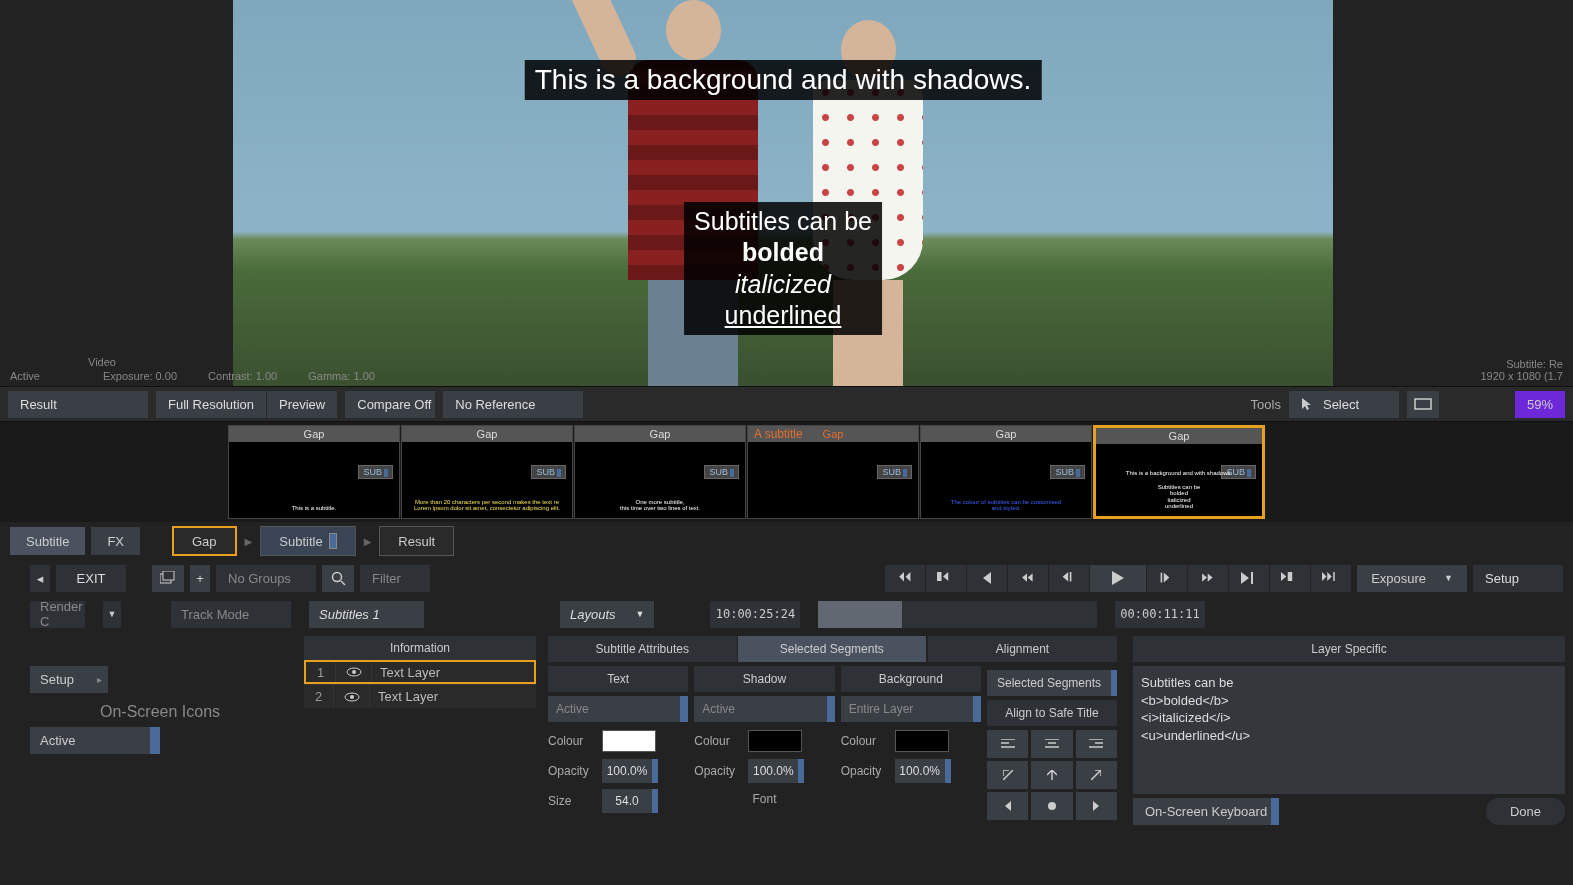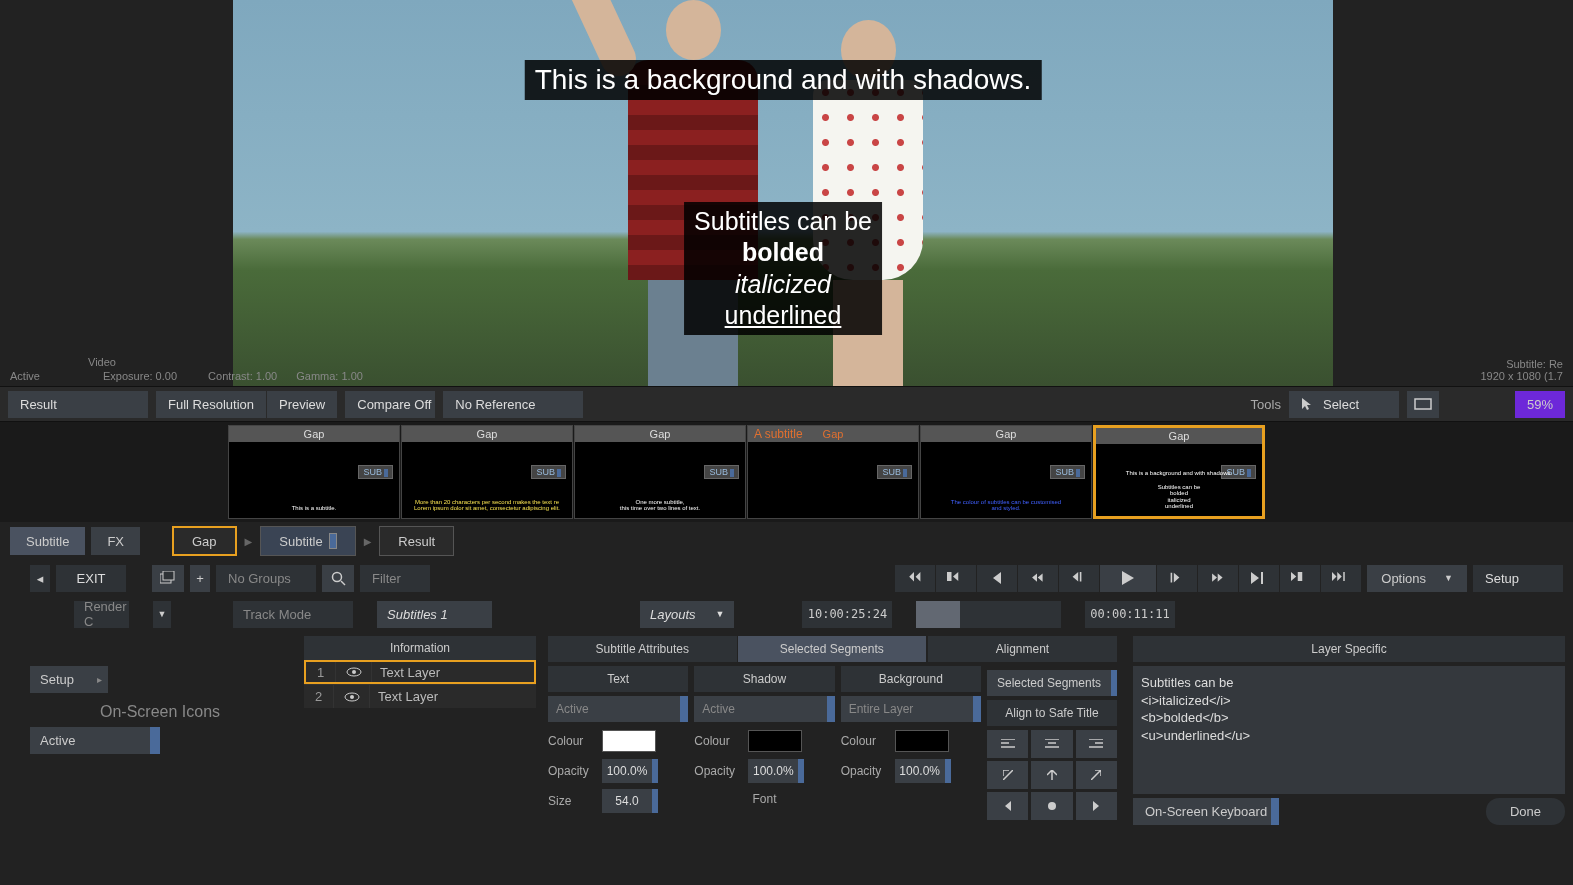--- a/index.html
+++ b/index.html
@@ -51,21 +51,21 @@
 .crumb.blue { background:#3a4454; }
 .crumb .blue-marker { width:8px; height:16px; background:#4a6a9a; margin-left:6px; border:1px solid #888; }
 .chev { color:#666; font-size:10px; margin:0 2px; }
 
 .controls-row { height:36px; background:#222; display:flex; align-items:center; gap:6px; padding:0 10px 0 30px; }
 .transport { display:flex; gap:1px; margin-left:auto; }
 .transport .icon-btn { width:40px; background:#2e3236; }
 .transport .icon-btn.play { width:56px; background:#3a3f45; }
 .options-btn { background:#3a3f45; height:27px; padding:0 14px; display:flex; align-items:center; gap:18px; cursor:pointer; }
 
-.row2 { height:36px; background:#222; display:flex; align-items:center; gap:24px; padding:0 24px 0 30px;margin-left:44px; }
+.row2 { height:36px; background:#222; display:flex; align-items:center; gap:18px; padding:0 0 0 30px; }
 .dropdown { background:#2e3236; height:27px; padding:0 10px; display:flex; align-items:center; gap:12px; cursor:pointer; color:#888; }
 .dropdown.light { background:#3a3f45; color:#ddd;font-style:italic; }
 .tc-box { background:#2e3236; height:27px; width:90px; display:flex; align-items:center; justify-content:center; font-family:monospace; font-size:12px; }
 .timeline-bar { flex:1; height:27px; background:#2e3236; position:relative; }
 .timeline-fill { position:absolute; left:0; top:0; bottom:0; width:30%; background:#626872; }
 
 .lower { display:flex; height:230px; background:#222; }
 .col-left { width:300px; padding:6px 10px 6px 30px; }
 .col-layers { width:240px; padding:4px; }
 .col-attrs { width:585px; padding:4px 8px; }
@@ -140,21 +140,21 @@
       <b>bolded</b><br>
       <i>italicized</i><br>
       <u>underlined</u>
     </div>
   </div>
   <div class="viewer-info-left">
     <div class="row" style="margin-left:78px">Video</div>
     <div class="row">
       <span style="margin-right:60px">Active</span>
       <span style="margin-right:28px">Exposure: 0.00</span>
-      <span style="margin-right:16px">Contrast: 1.00</span>
+      <span style="margin-right:28px">Contrast: 1.00</span>
       <span>Gamma: 1.00</span>
     </div>
   </div>
   <div class="viewer-info-right">
     <div>Subtitle: Re</div>
     <div>1920 x 1080 (1.7</div>
   </div>
 </div>
 
 <div class="toolbar">
@@ -300,21 +300,21 @@
           <path d="M0 0l7 6-7 6zM9 0h3v12h-3zM12 0h3v12h-3z" fill="#ccc" transform="scale(0.75)"></path>
         </svg>
       </div>
     <div class="icon-btn">
         <svg width="18" height="12">
           <path d="M0 0l6 6-6 6zM7 0l6 6-6 6zM15 0v12h2v-12z" fill="#ccc" transform="scale(0.75)"></path>
         </svg>
       </div>
   </div>
   <div class="options-btn">
-      <span>Options</span>
+      <span>Exposure</span>
       <span style="font-size:9px">▼</span>
     </div>
   <div class="btn dark" style="width:90px">Setup</div>
 </div>
 
 <div class="row2">
   <div class="dropdown" style="width:55px">Render C</div>
   <div class="icon-btn" style="width:18px;background:#2e3236;font-size:9px">▼</div>
   <div style="width:14px"></div>
   <div class="dropdown" style="width:120px">Track Mode</div>
@@ -482,22 +482,22 @@
             </div>
         </div>
       </div>
     </div>
   </div>
 
   <div class="col-right">
     <div class="text-edit-head">Layer Specific</div>
     <div class="text-edit">
       <div>Subtitles can be</div>
+      <div>&lt;b&gt;bolded&lt;/b&gt;</div>
       <div>&lt;i&gt;italicized&lt;/i&gt;</div>
-      <div>&lt;b&gt;bolded&lt;/b&gt;</div>
       <div>&lt;u&gt;underlined&lt;/u&gt;</div>
     </div>
     <div class="osk-row">
       <div class="osk-btn">
           <span>On-Screen Keyboard</span>
           <span class="marker"></span>
         </div>
       <div class="done-btn">Done</div>
     </div>
   </div>

